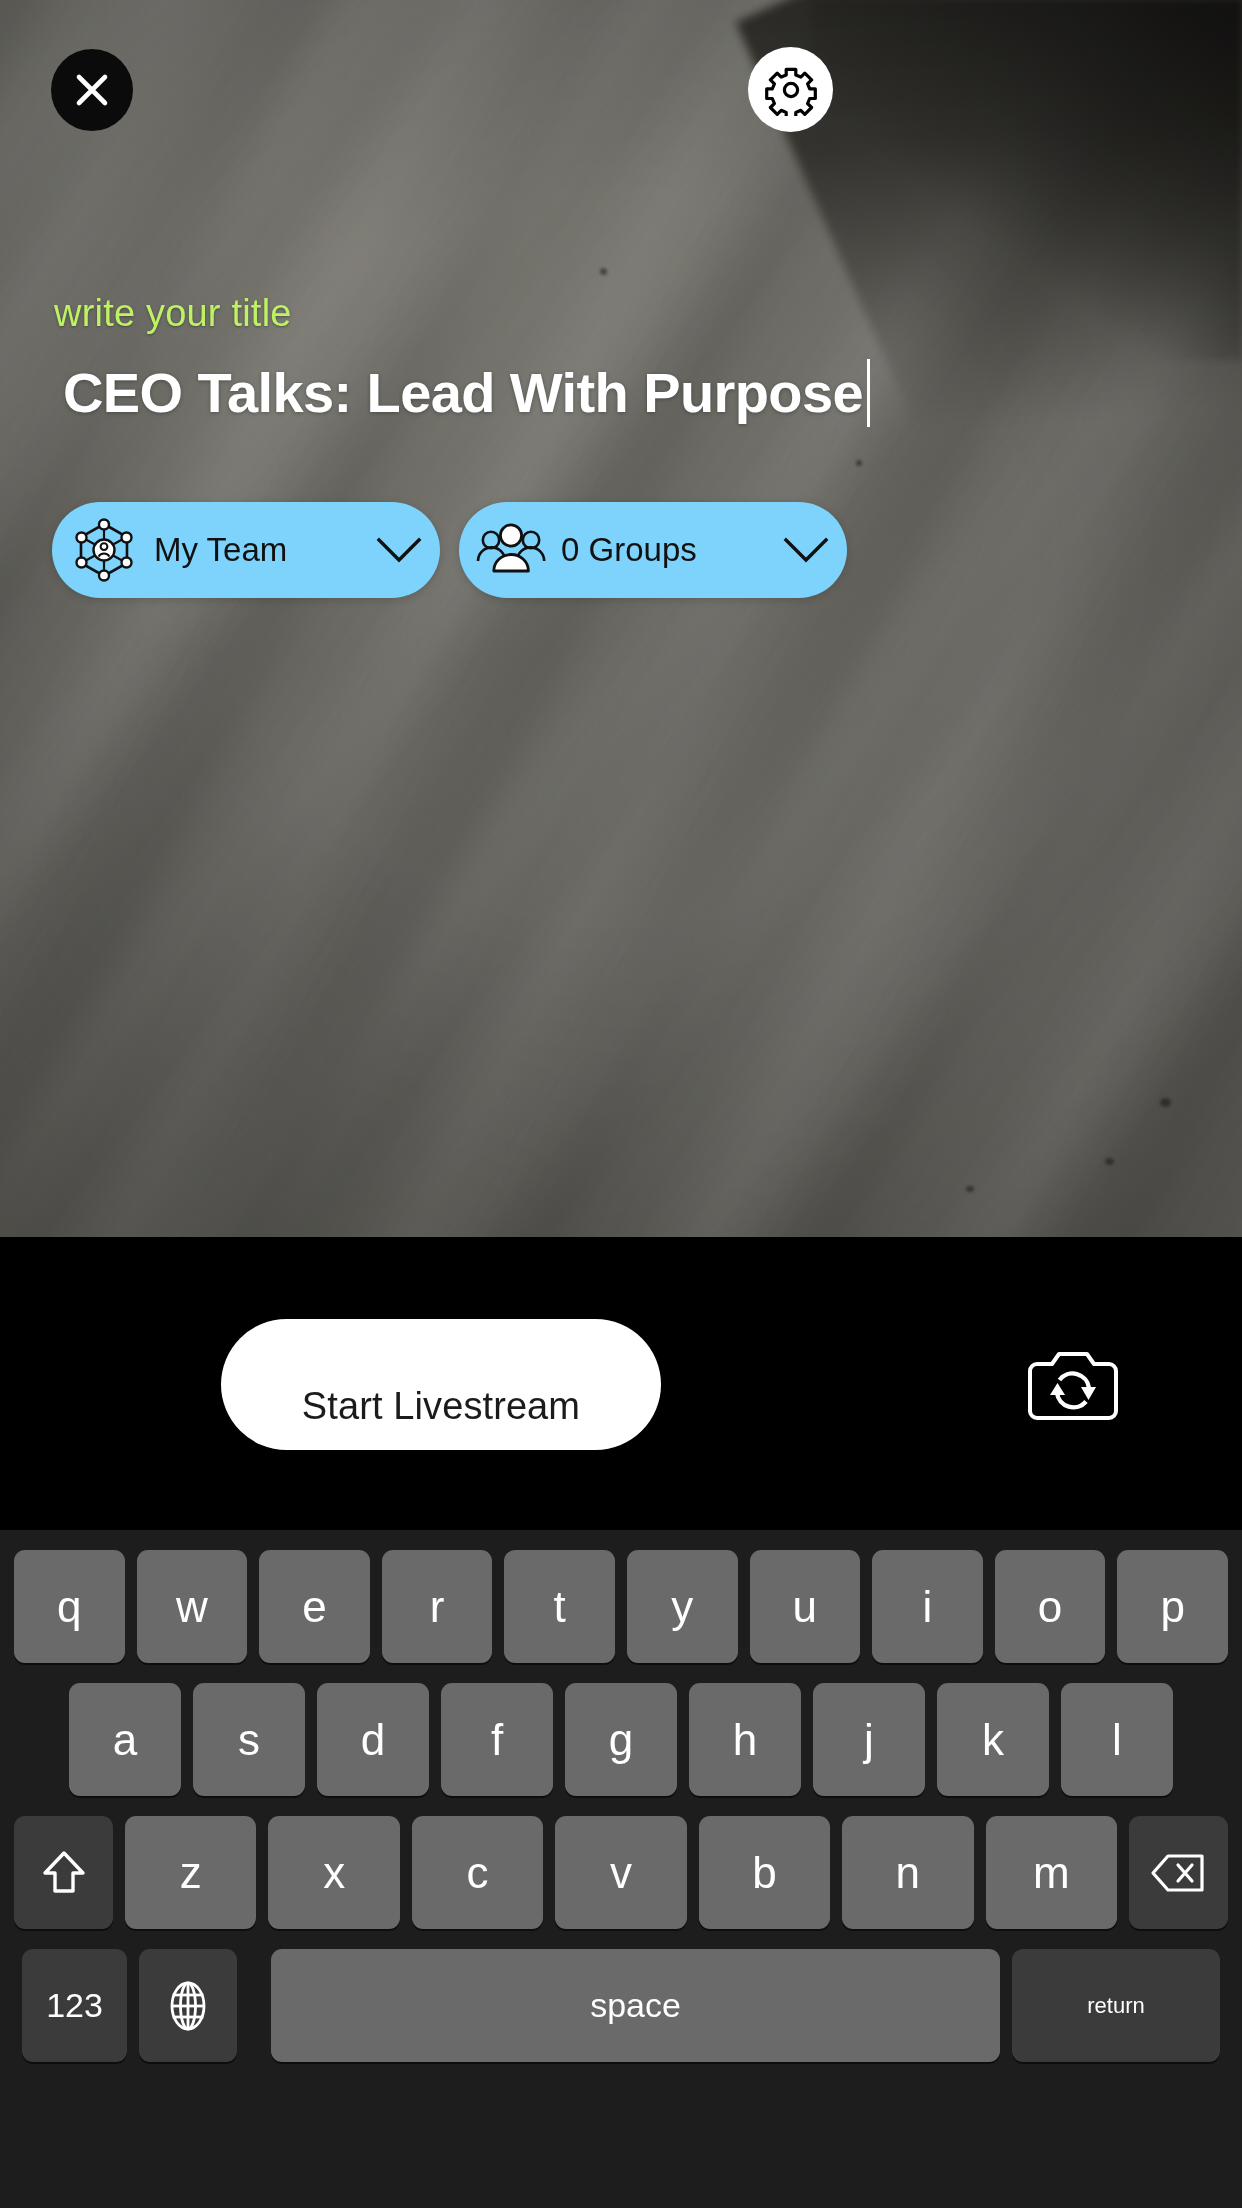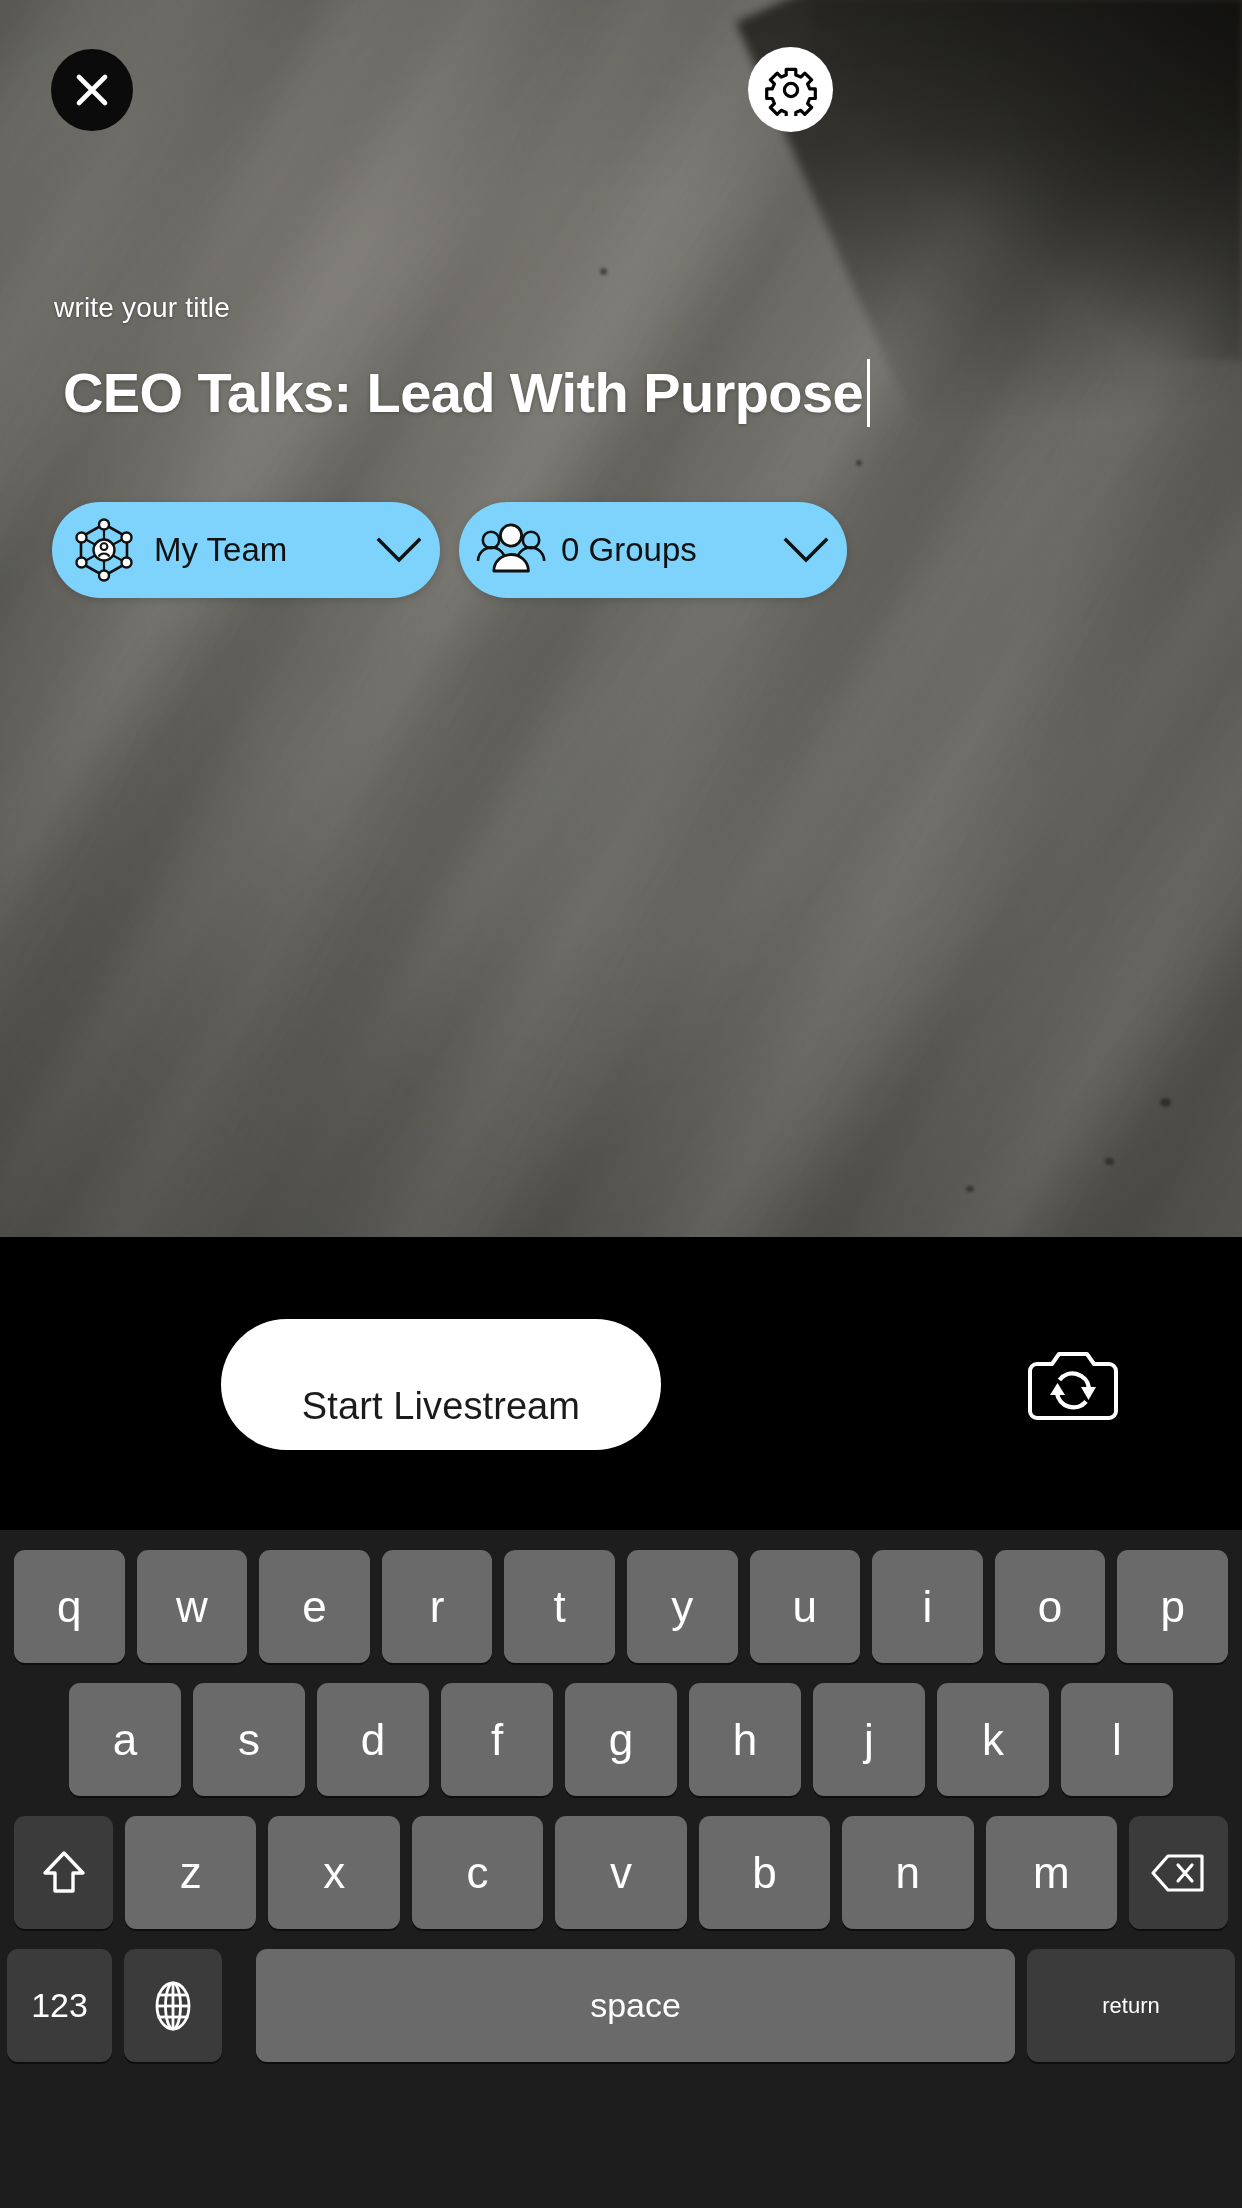--- a/index.html
+++ b/index.html
@@ -137,22 +137,22 @@
     justify-content: center;
     cursor: pointer;
   }
   #settings-button svg { display: block; }
 
   
   #title-hint {
     position: absolute;
     left: 54px;
     top: 292px;
-    font-size: 28px;
-    color: #ffffff;
+    font-size: 38px;
+    color: #bef264;
     letter-spacing: 0.2px;
     text-shadow: 0 1px 3px rgba(0,0,0,0.35);
     text-align: center;
   }
   #title-row {
     position: absolute;
     left: 52px;
     top: 355px;
     display: flex;
     align-items: center;
@@ -269,21 +269,21 @@
   .kb-row {
     position: absolute;
     left: 0;
     width: 1242px;
     display: flex;
     align-items: center;
   }
   #kb-row-1 { top: 20px;  height: 113px; padding: 0 8px; box-sizing: border-box; }
   #kb-row-2 { top: 153px; height: 113px; padding: 0 63px; box-sizing: border-box; }
   #kb-row-3 { top: 286px; height: 113px; padding: 0 8px; box-sizing: border-box; }
-  #kb-row-4 { top: 419px; height: 113px; padding: 0 1px; box-sizing: border-box; }
+  #kb-row-4 { top: 419px; height: 113px; padding: 0 16px; box-sizing: border-box; }
 
   .key {
     height: 113px;
     background: #6a6a6a;
     border-radius: 11px;
     display: flex;
     align-items: center;
     justify-content: center;
     color: #ffffff;
     font-size: 44px;

